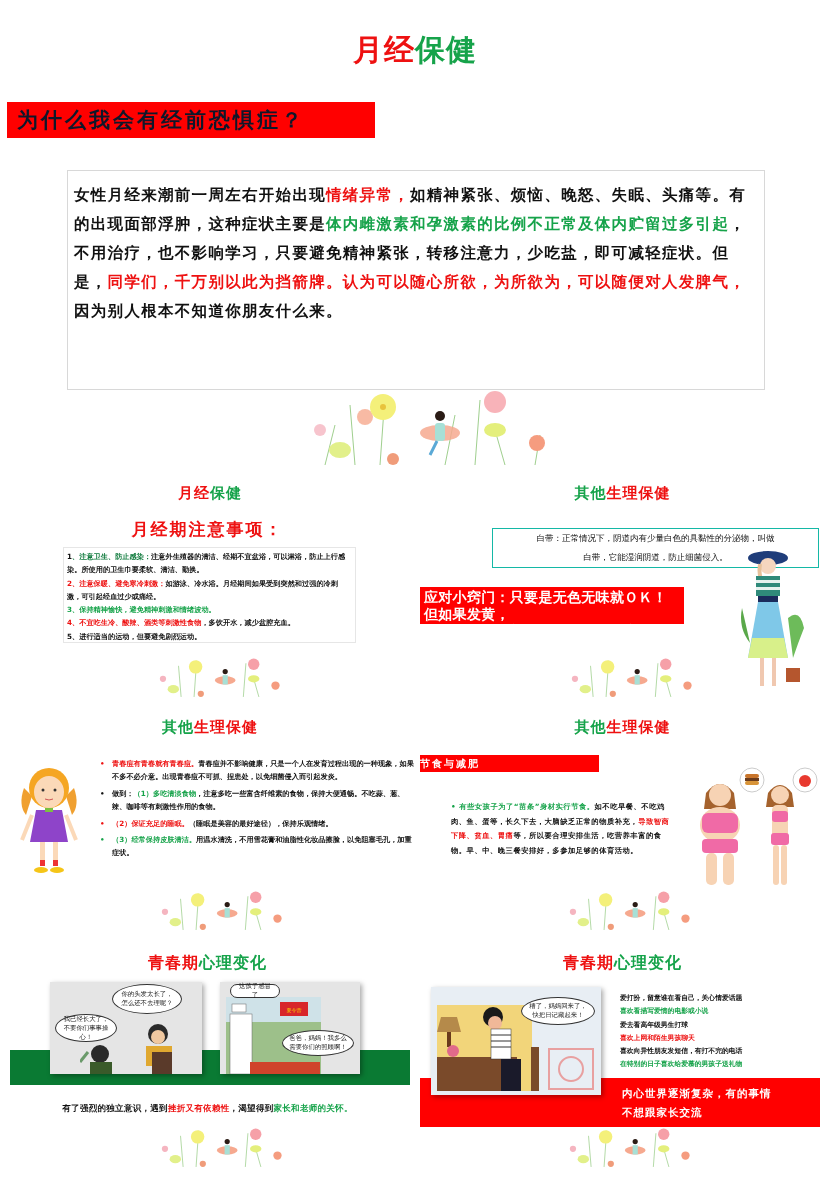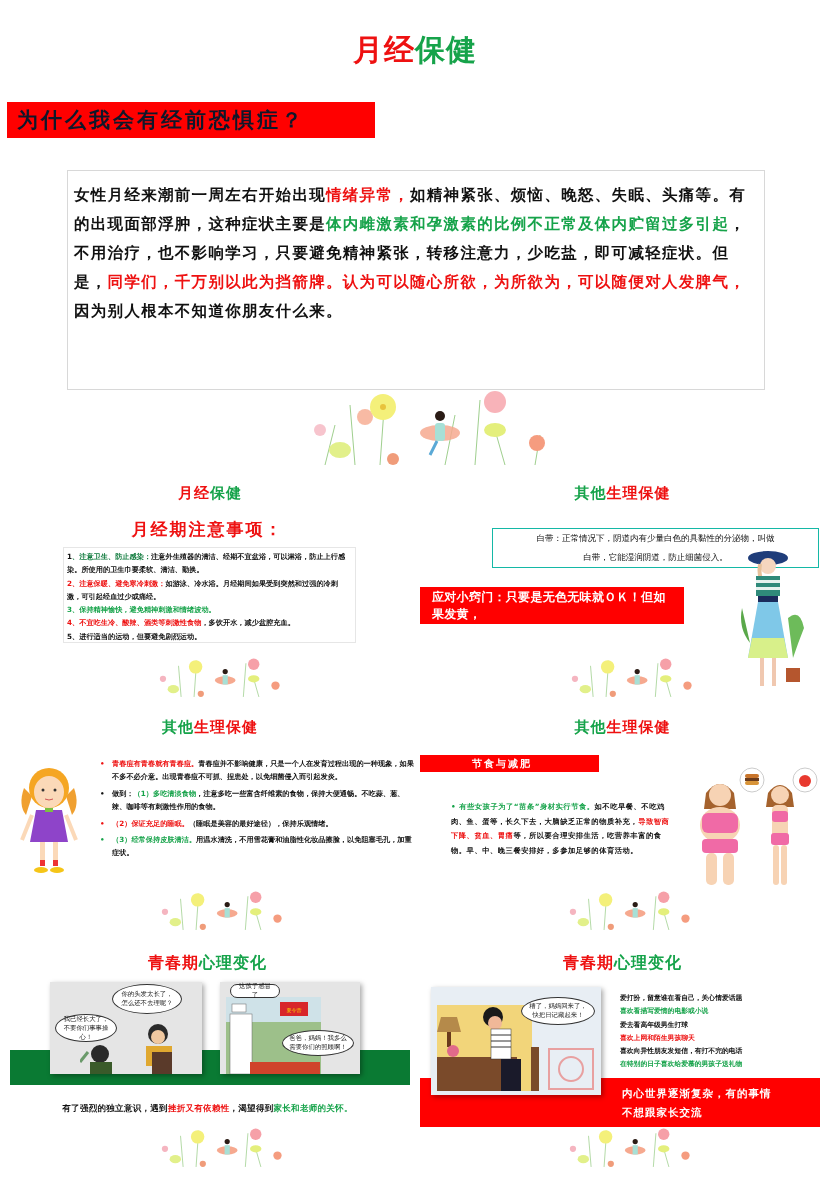--- a/index.html
+++ b/index.html
@@ -28,27 +28,27 @@
     
     .sec-title { position: absolute; text-align: center; font-weight: bold; }
     .sec-title.sm { font-size: 15px; letter-spacing: 1px; }
 
     
     #notes-box { left: 63px; top: 547px; width: 293px; height: 96px; border: 1px solid #e6e6e6; padding: 2px 3px; font-size: 7.2px; line-height: 13.3px; font-weight: bold; }
 
     
     #discharge-box { left: 492px; top: 528px; width: 327px; height: 40px; border: 1px solid #14b8a6; text-align: center; font-size: 8.5px; line-height: 19px; font-weight: normal; }
 
-    #tip-box { left: 420px; top: 587px; width: 264px; height: 37px; background: #ff0000; color: #fff; font-size: 12px; line-height: 17px; padding: 2px 12px; font-weight: bold; overflow: hidden; letter-spacing: 0.3px; }
+    #tip-box { left: 420px; top: 587px; width: 264px; height: 37px; background: #ff0000; color: #fff; font-size: 14px; line-height: 17px; padding: 2px 4px; font-weight: bold; overflow: hidden; letter-spacing: 0.3px; }
 
     #acne-list { left: 100px; top: 757px; width: 315px; font-size: 7.2px; font-weight: bold; line-height: 13.4px; }
     #acne-list .item { display: flex; margin-bottom: 3px; }
     #acne-list .dot { width: 12px; flex: none; }
 
-    #diet-banner { left: 420px; top: 755px; width: 179px; height: 17px; background: #ff0000; color: #fff; font-size: 10px; font-weight: bold; line-height: 17px; padding-left: 52px; letter-spacing: 2px; }
+    #diet-banner { left: 420px; top: 755px; width: 179px; height: 17px; background: #ff0000; color: #fff; font-size: 10px; font-weight: bold; line-height: 17px; letter-spacing: 2px; }
     #diet-text { left: 451px; top: 800px; width: 225px; font-size: 7.3px; font-weight: bold; line-height: 14.5px; letter-spacing: 0.5px; }
 
     
     #green-band { left: 10px; top: 1050px; width: 400px; height: 35px; background: #0a7a33; }
     .comic { position: absolute; background: #e5e5e5; box-shadow: 2px 2px 5px rgba(0,0,0,0.35); overflow: hidden; }
     .bubble { position: absolute; background: #fff; border: 1px solid #333; border-radius: 50%; font-family: "DejaVu Serif", "Liberation Serif", serif; font-size: 6.4px; line-height: 9px; text-align: center; display: flex; align-items: center; justify-content: center; padding: 2px 6px; color: #222; }
 
     #indep-text { left: 0; top: 1103px; width: 415px; text-align: center; font-size: 8.5px; font-weight: bold; letter-spacing: 0.3px; }
 
     #psy-red { left: 420px; top: 1078px; width: 400px; height: 49px; background: #ff0000; }

